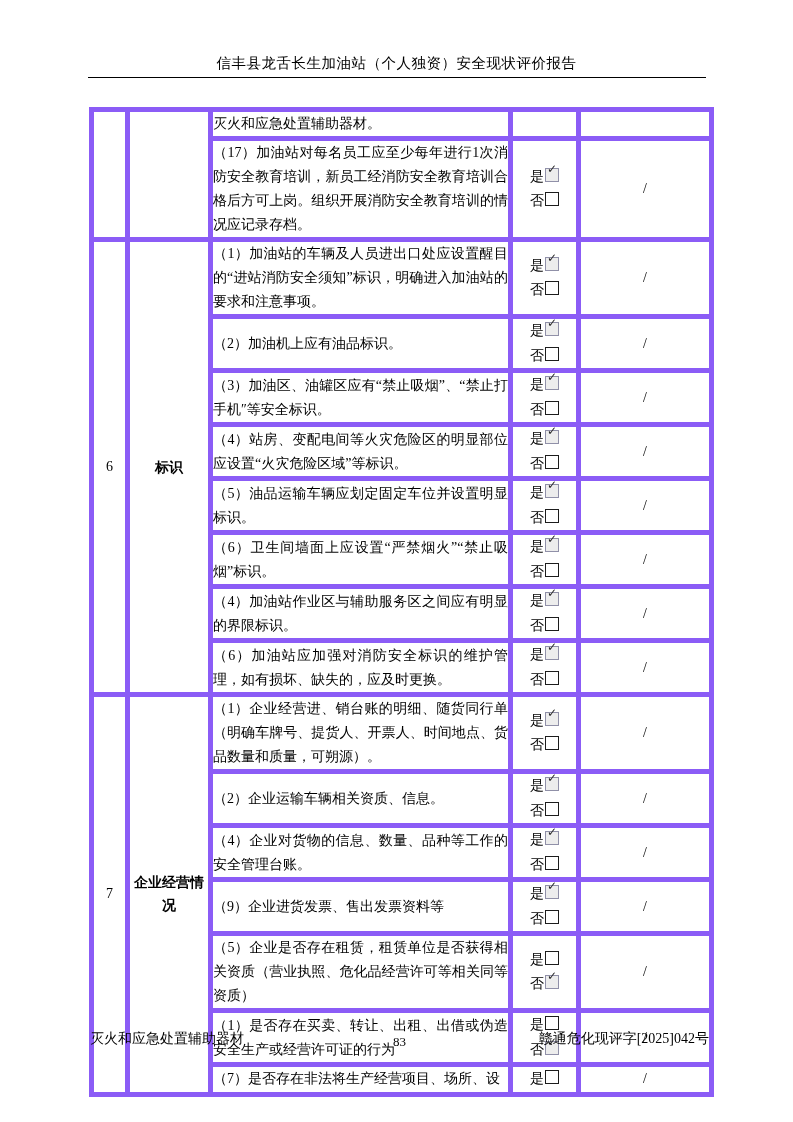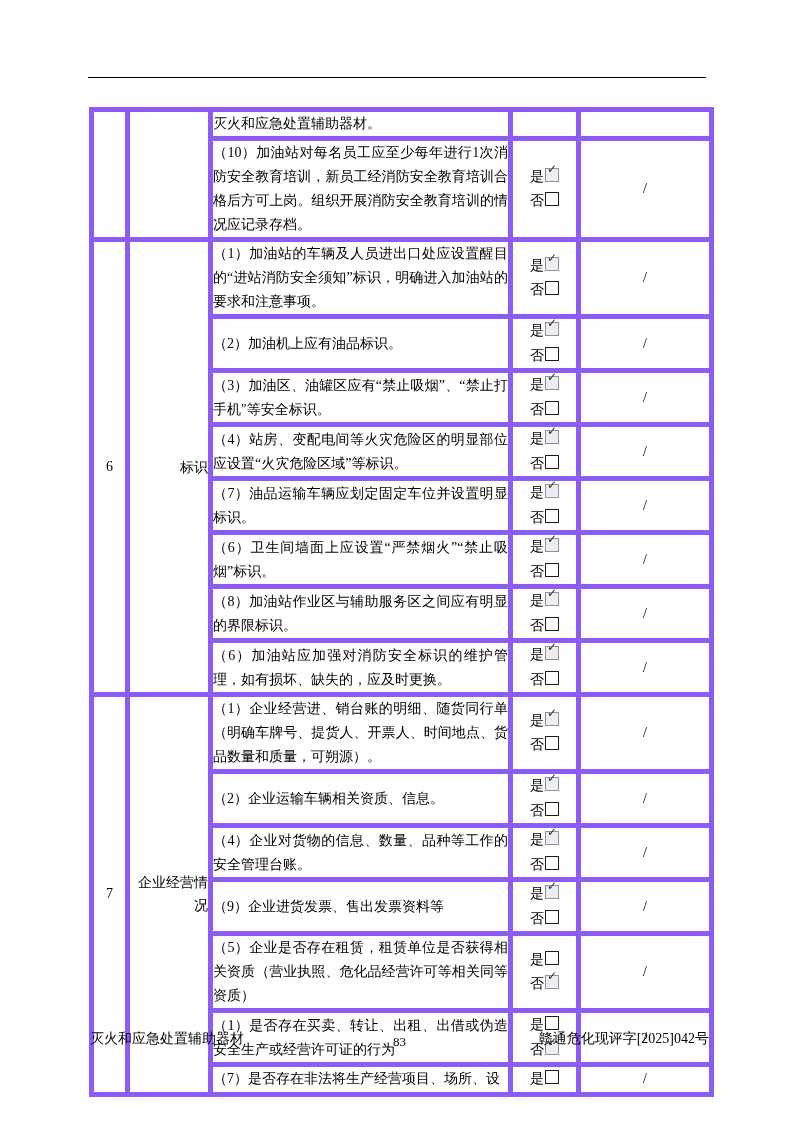--- a/index.html
+++ b/index.html
@@ -38,21 +38,21 @@
     table-layout: fixed;
   }
   table.doc-table td {
     border: 5px solid #8b5cf6;
     padding: 0;
     vertical-align: middle;
     font-size: 14px;
     overflow: hidden;
   }
   td.num-cell { text-align: center; font-size: 13.5px; }
-  td.cat-cell { text-align: right; line-height: 23px; padding: 0 12px; word-break: break-all; }
+  td.cat-cell { text-align: center; line-height: 23px; padding: 0 12px; word-break: break-all; font-weight: bold; }
   td.item-cell {
     text-align: justify;
     line-height: 24px;
     padding: 0 6px 0 4px;
     word-break: break-all;
   }
   td.check-cell { text-align: center; line-height: 24.5px; }
   td.check-cell .cb-lines { display: inline-block; text-align: left; }
   td.remark-cell { text-align: center; font-size: 14px; }
   .cb {
@@ -95,40 +95,41 @@
     top: 3px;
     text-align: center;
     font-size: 13px;
   }
 </style>
 </head>
 <body>
 
 <div class="page">
 
+  <div class="doc-title">信丰县龙舌长生加油站（个人独资）安全现状评价报告</div>
   <div class="header-rule"></div>
 
   <table class="doc-table">
     <colgroup>
       <col style="width:36px">
       <col style="width:83px">
       <col style="width:300px">
       <col style="width:68px">
       <col style="width:133px">
     </colgroup>
     <tbody id="table-body">
         <tr>
           <td class="num-cell" rowspan="2"></td>
           <td class="cat-cell" rowspan="2"></td>
           <td class="item-cell">灭火和应急处置辅助器材。</td>
           <td class="check-cell"></td>
           <td class="remark-cell"></td>
         </tr>
         <tr>
-          <td class="item-cell">（10）加油站对每名员工应至少每年进行1次消防安全教育培训，新员工经消防安全教育培训合格后方可上岗。组织开展消防安全教育培训的情况应记录存档。</td>
+          <td class="item-cell">（17）加油站对每名员工应至少每年进行1次消防安全教育培训，新员工经消防安全教育培训合格后方可上岗。组织开展消防安全教育培训的情况应记录存档。</td>
           <td class="check-cell"><div class="cb-lines"><div class="cb-line"><span>是</span><span class="cb checked"><span class="tick">✓</span></span></div><div class="cb-line"><span>否</span><span class="cb"></span></div></div></td>
           <td class="remark-cell">/</td>
         </tr>
         <tr>
           <td class="num-cell" rowspan="8">6</td>
           <td class="cat-cell" rowspan="8">标识</td>
           <td class="item-cell">（1）加油站的车辆及人员进出口处应设置醒目的“进站消防安全须知”标识，明确进入加油站的要求和注意事项。</td>
           <td class="check-cell"><div class="cb-lines"><div class="cb-line"><span>是</span><span class="cb checked"><span class="tick">✓</span></span></div><div class="cb-line"><span>否</span><span class="cb"></span></div></div></td>
           <td class="remark-cell">/</td>
         </tr>
@@ -141,31 +142,31 @@
           <td class="item-cell">（3）加油区、油罐区应有“禁止吸烟”、“禁止打手机″等安全标识。</td>
           <td class="check-cell"><div class="cb-lines"><div class="cb-line"><span>是</span><span class="cb checked"><span class="tick">✓</span></span></div><div class="cb-line"><span>否</span><span class="cb"></span></div></div></td>
           <td class="remark-cell">/</td>
         </tr>
         <tr>
           <td class="item-cell">（4）站房、变配电间等火灾危险区的明显部位应设置“火灾危险区域”等标识。</td>
           <td class="check-cell"><div class="cb-lines"><div class="cb-line"><span>是</span><span class="cb checked"><span class="tick">✓</span></span></div><div class="cb-line"><span>否</span><span class="cb"></span></div></div></td>
           <td class="remark-cell">/</td>
         </tr>
         <tr>
-          <td class="item-cell">（7）油品运输车辆应划定固定车位并设置明显标识。</td>
+          <td class="item-cell">（5）油品运输车辆应划定固定车位并设置明显标识。</td>
           <td class="check-cell"><div class="cb-lines"><div class="cb-line"><span>是</span><span class="cb checked"><span class="tick">✓</span></span></div><div class="cb-line"><span>否</span><span class="cb"></span></div></div></td>
           <td class="remark-cell">/</td>
         </tr>
         <tr>
           <td class="item-cell">（6）卫生间墙面上应设置“严禁烟火”“禁止吸烟”标识。</td>
           <td class="check-cell"><div class="cb-lines"><div class="cb-line"><span>是</span><span class="cb checked"><span class="tick">✓</span></span></div><div class="cb-line"><span>否</span><span class="cb"></span></div></div></td>
           <td class="remark-cell">/</td>
         </tr>
         <tr>
-          <td class="item-cell">（8）加油站作业区与辅助服务区之间应有明显的界限标识。</td>
+          <td class="item-cell">（4）加油站作业区与辅助服务区之间应有明显的界限标识。</td>
           <td class="check-cell"><div class="cb-lines"><div class="cb-line"><span>是</span><span class="cb checked"><span class="tick">✓</span></span></div><div class="cb-line"><span>否</span><span class="cb"></span></div></div></td>
           <td class="remark-cell">/</td>
         </tr>
         <tr>
           <td class="item-cell">（6）加油站应加强对消防安全标识的维护管理，如有损坏、缺失的，应及时更换。</td>
           <td class="check-cell"><div class="cb-lines"><div class="cb-line"><span>是</span><span class="cb checked"><span class="tick">✓</span></span></div><div class="cb-line"><span>否</span><span class="cb"></span></div></div></td>
           <td class="remark-cell">/</td>
         </tr>
         <tr>
           <td class="num-cell" rowspan="7">7</td>

